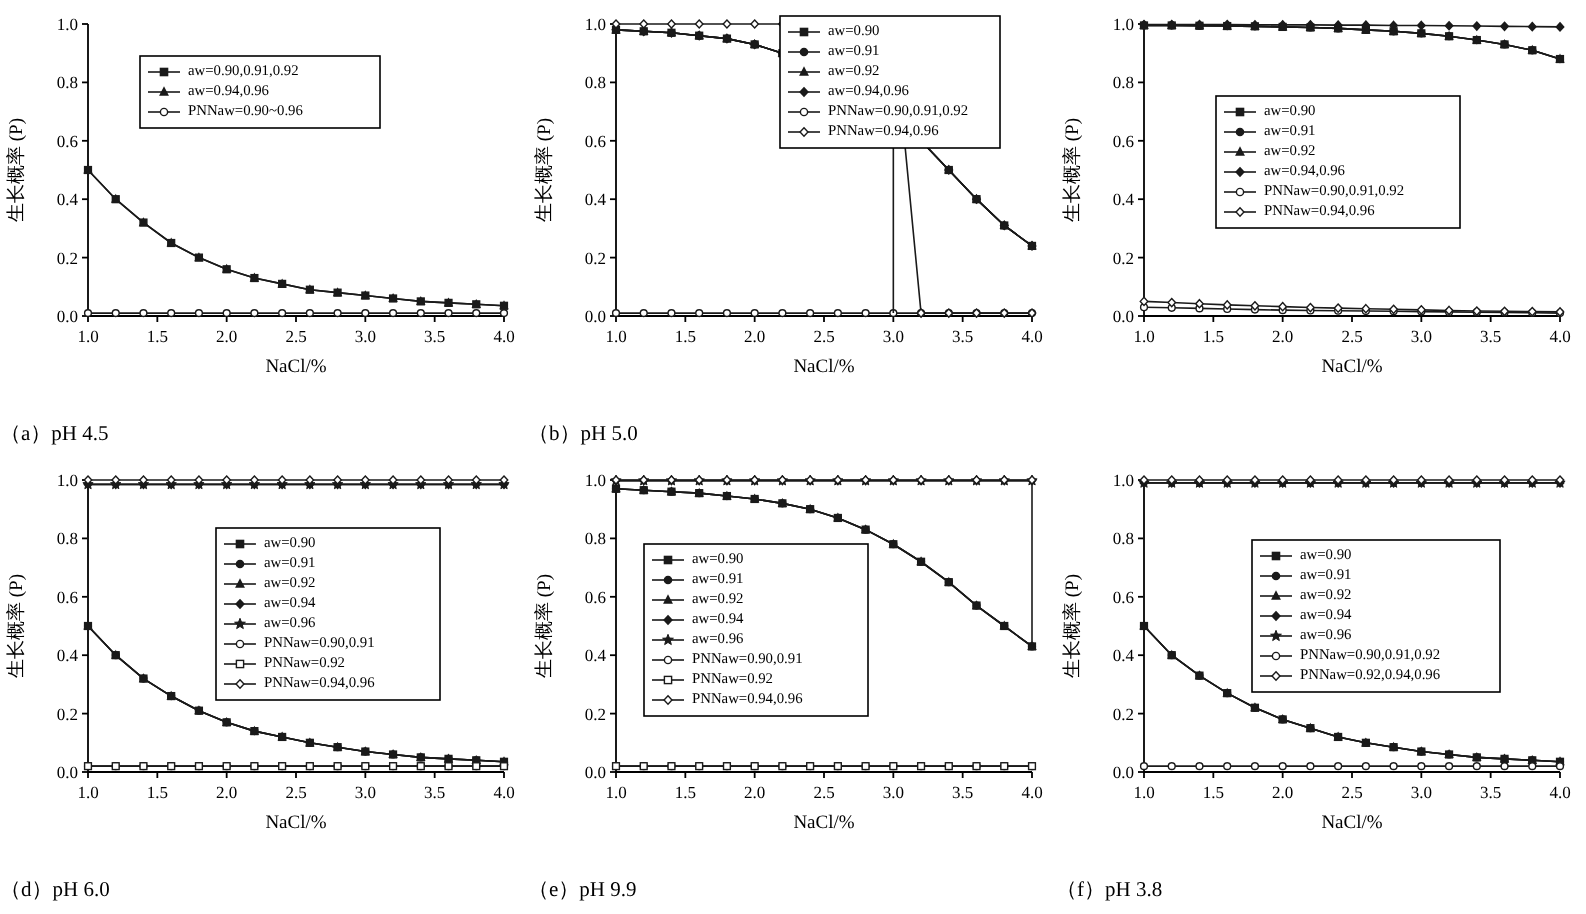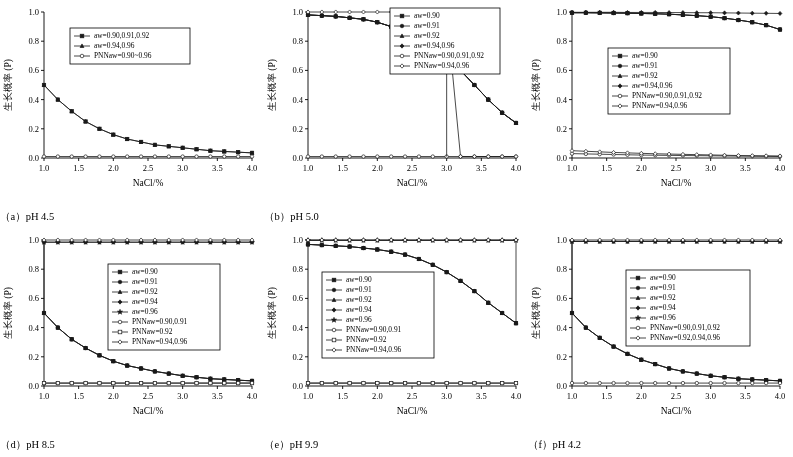--- a/index.html
+++ b/index.html
@@ -1566,21 +1566,21 @@
             <g>
               <line x1="112" y1="112" x2="128" y2="112" stroke="#1a1a1a" stroke-width="0.8"></line>
               <g>
                 <polygon points="120,109.84 121.98,112 120,114.16 118.02,112" fill="#ffffff" stroke="#1a1a1a" stroke-width="0.7"></polygon>
               </g>
               <text x="132" y="112" class="legend-text">PNNaw=0.94,0.96</text>
             </g>
           </g>
         </svg>
       </div>
-      <div class="caption">（d）pH 8.5</div>
+      <div class="caption">（d）pH 6.0</div>
     </div>
     <div class="panel">
       <div class="plotwrap">
         <svg width="264" height="196" viewBox="0 0 264 196">
           <g>
             <line x1="44" y1="10" x2="44" y2="156" stroke="#000" stroke-width="0.9"></line>
             <line x1="44" y1="156" x2="252" y2="156" stroke="#000" stroke-width="0.9"></line>
             <line x1="41" y1="156" x2="44" y2="156" stroke="#000" stroke-width="0.9"></line>
             <text x="39" y="159" text-anchor="end" class="tick">0.0</text>
             <line x1="41" y1="126.80000000000001" x2="44" y2="126.80000000000001" stroke="#000" stroke-width="0.9"></line>
@@ -2530,15 +2530,15 @@
             <g>
               <line x1="102" y1="108" x2="118" y2="108" stroke="#1a1a1a" stroke-width="0.8"></line>
               <g>
                 <polygon points="110,105.84 111.98,108 110,110.16 108.02,108" fill="#ffffff" stroke="#1a1a1a" stroke-width="0.7"></polygon>
               </g>
               <text x="122" y="108" class="legend-text">PNNaw=0.92,0.94,0.96</text>
             </g>
           </g>
         </svg>
       </div>
-      <div class="caption">（f）pH 4.2</div>
+      <div class="caption">（f）pH 3.8</div>
     </div>
   </div>
 
 </body></html>

